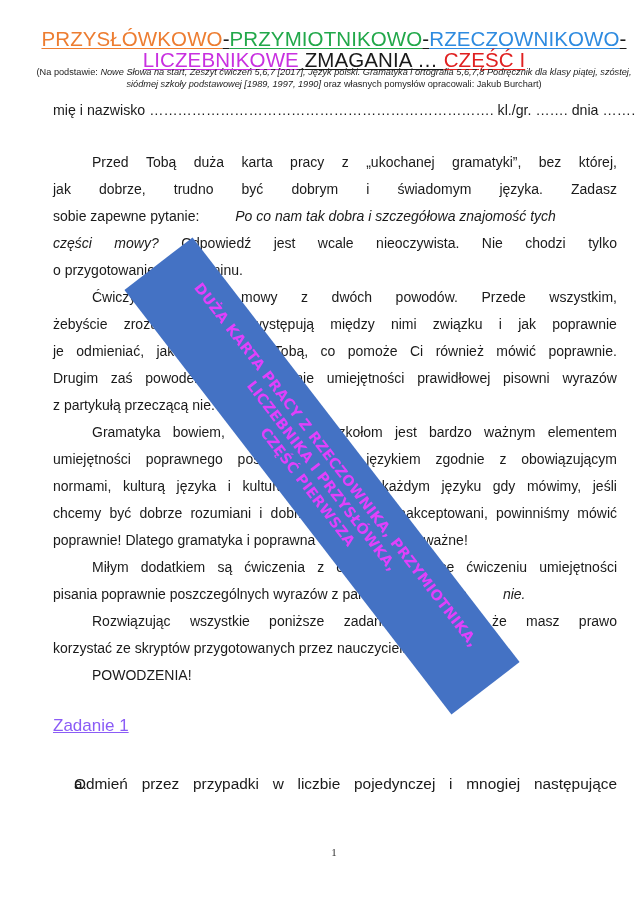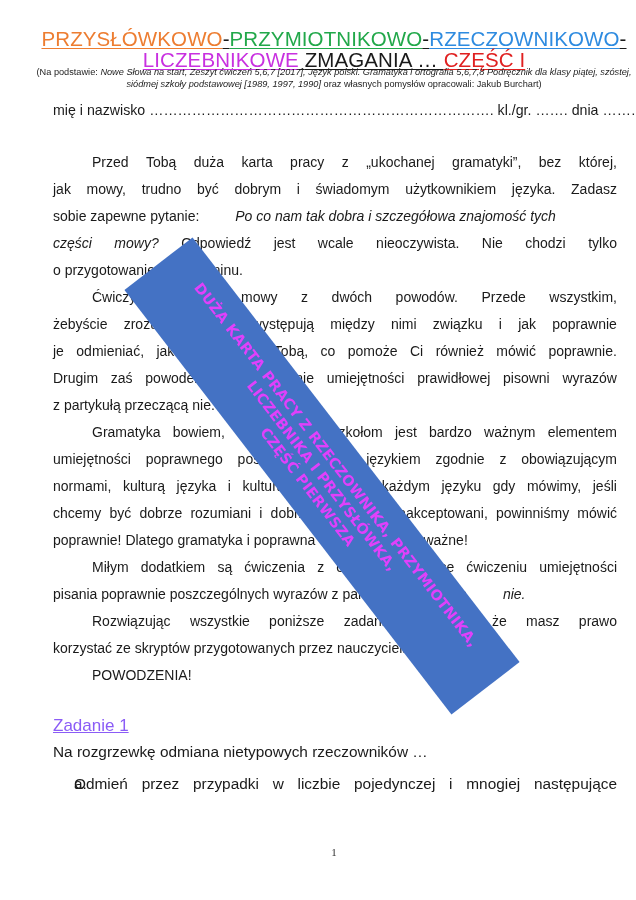--- a/index.html
+++ b/index.html
@@ -70,27 +70,26 @@
         <span>karta</span>
         <span>pracy</span>
         <span>z</span>
         <span>„ukochanej</span>
         <span>gramatyki”,</span>
         <span>bez</span>
         <span>której,</span>
       </div>
       <div class="line">
         <span>jak</span>
-        <span>mowy,</span>
+        <span>dobrze,</span>
         <span>trudno</span>
         <span>być</span>
         <span>dobrym</span>
         <span>i</span>
         <span>świadomym</span>
-        <span>użytkownikiem</span>
         <span>języka.</span>
         <span>Zadasz</span>
       </div>
       <div class="line left">
         <span style="white-space: pre;">sobie zapewne pytanie: </span>
         <i style="white-space: pre;">Po co nam tak dobra i szczegółowa znajomość tych</i>
       </div>
       <div class="line">
         <i>części</i>
         <i>mowy?</i>
@@ -233,21 +232,20 @@
       </div>
       <div class="line left">
         <span style="white-space: pre;">korzystać ze skryptów przygotowanych przez nauczyciela.</span>
       </div>
       <div class="line left indent">
         <span style="white-space: pre;">POWODZENIA!</span>
       </div>
     </div>
 
   <div class="task-title">Zadanie 1</div>
-  <div class="task-intro">Na rozgrzewkę odmiana nietypowych rzeczowników …</div>
   <div class="task-a">
     <span class="marker">a.</span>
     <div class="content">
       <div class="line" id="taskLine1">
           <span>Odmień</span>
           <span>przez</span>
           <span>przypadki</span>
           <span>w</span>
           <span>liczbie</span>
           <span>pojedynczej</span>

